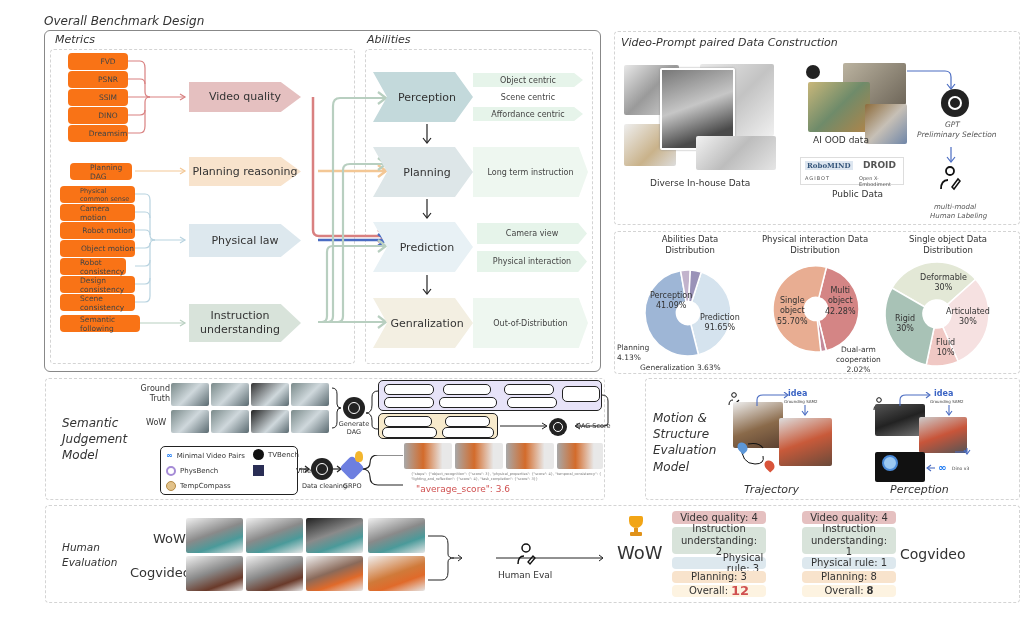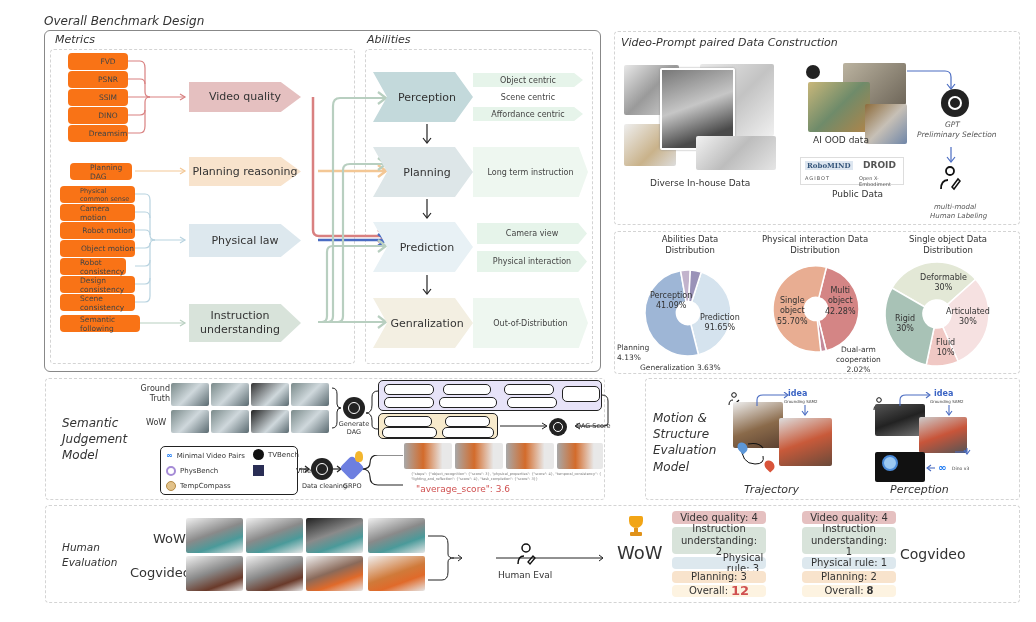--- a/index.html
+++ b/index.html
@@ -396,18 +396,18 @@
 <div class="score" style="left:672px;top:557px;width:94px;height:12px;background:#dde8ee;padding-left:48px;">Physical rule: 3</div>
 <div class="score" style="left:672px;top:571px;width:94px;height:12px;background:#f8e3cc;">Planning: 3</div>
 <div class="score" style="left:672px;top:585px;width:94px;height:12px;background:#fdf3e1;">
     <span>Overall: </span>
     <span style="color:#d05050;font-size:13px;font-weight:bold;margin-left:3px;">12</span>
   </div>
 
 <div class="score" style="left:802px;top:511px;width:94px;height:13px;background:#e5c0c0;">Video quality: 4</div>
 <div class="score" style="left:802px;top:527px;width:94px;height:27px;background:#d8e3da;padding:0 6px;">Instruction understanding: 1</div>
 <div class="score" style="left:802px;top:557px;width:94px;height:12px;background:#dde8ee;">Physical rule: 1</div>
-<div class="score" style="left:802px;top:571px;width:94px;height:12px;background:#f8e3cc;">Planning: 2</div>
+<div class="score" style="left:802px;top:571px;width:94px;height:12px;background:#f8e3cc;">Planning: 8</div>
 <div class="score" style="left:802px;top:585px;width:94px;height:12px;background:#fdf3e1;">
     <span>Overall: </span>
     <span style="font-weight:bold;margin-left:3px;">8</span>
   </div>
 <div class="abs" style="left:900px;top:546px;font-size:14px;">Cogvideo</div>
 
 </body></html>

